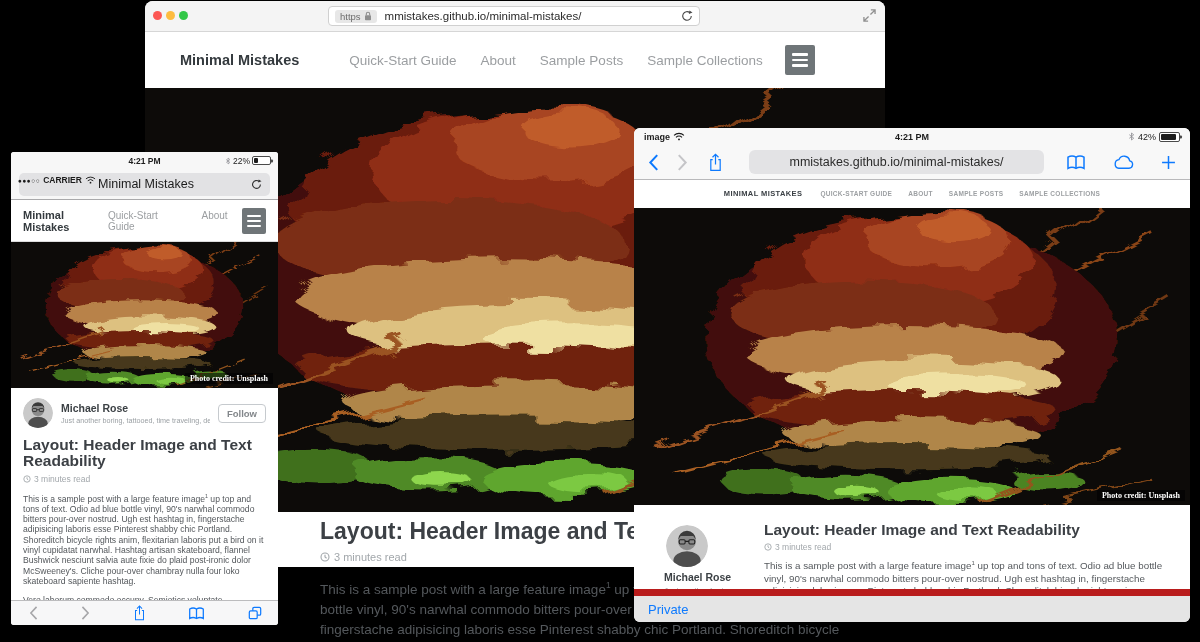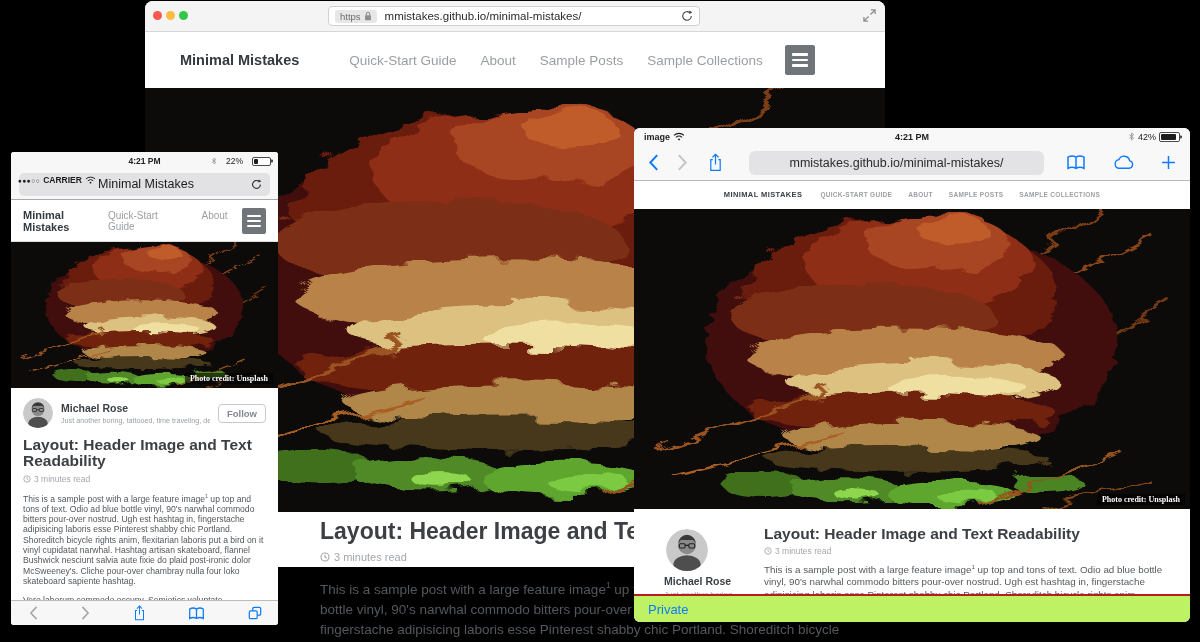--- a/index.html
+++ b/index.html
@@ -76,33 +76,33 @@
   .ipad-content{height:86px;display:flex;overflow:hidden;background:#fff;}
   .ipad-aside{flex:0 0 130px;box-sizing:border-box;padding:20px 0 0 30px;}
   .avatar{border-radius:50%;overflow:hidden;display:block;}
   .av-t{width:42px;height:42px;margin-left:2px;}
   .name-t{font-size:10.5px;font-weight:bold;color:#3c4145;margin-top:4px;}
   .bio-t{font-size:8px;color:#9ba0a4;margin-top:3px;line-height:1.3;}
   .ipad-article{flex:1;padding:16px 26px 0 0;}
   .title-t{font-size:15.5px;font-weight:bold;color:#3c4045;margin:0;}
   .read-t{margin-top:3px;font-size:8.5px;gap:3px;}
   .para-t{margin-top:8px;font-size:9.8px;line-height:1.27;color:#55595d;}
-  .private-bar{height:26px;background:#bef264;border-top:2px solid #b91c1c;display:flex;
+  .private-bar{height:26px;background:#e5e5e5;border-top:7px solid #b91c1c;display:flex;
     align-items:center;padding:0 14px;margin-top:auto;}
   .private-bar span{color:#0e7afe;font-size:13px;cursor:pointer;}
 
   
   .win-iphone{left:11px;top:152px;width:267px;height:473px;z-index:3;border-radius:3px;
     display:flex;flex-direction:column;overflow:hidden;}
   .ip-status{height:17px;background:#f7f7f7;display:flex;align-items:center;padding:0 7px;
     font-size:8.5px;color:#1c1c1c;position:relative;}
   .ip-status .left{display:flex;align-items:center;gap:3px;font-weight:bold;z-index:1;margin-top:39px;}
   .dots{font-size:6.5px;letter-spacing:.5px;color:#1c1c1c;}
   .ip-status .mid{position:absolute;left:0;right:0;text-align:center;font-weight:bold;}
-  .ip-status .right{margin-left:auto;display:flex;align-items:flex-end;gap:9px;z-index:1;}
+  .ip-status .right{margin-left:auto;display:flex;align-items:center;gap:2px;z-index:1;}
   .ip-urlrow{height:30px;background:#f7f7f7;border-bottom:1px solid #a9a9ab;
     display:flex;align-items:center;padding:0 8px;}
   .ip-urlfield{flex:1;height:23px;background:#e2e2e4;border-radius:5px;display:flex;
     align-items:center;padding:0 8px;cursor:text;}
   .ip-urlfield .label{flex:1;text-align:center;font-size:12.5px;color:#1b1b1b;margin-left:14px;}
   .ip-urlfield .rl{color:#333;display:flex;cursor:pointer;}
   .ip-nav{height:41px;background:#fff;border-bottom:1px solid #dcdcdc;display:flex;
     align-items:center;padding:0 12px;}
   .brand-p{font-size:11px;font-weight:bold;color:#343a3e;cursor:pointer;}
   .navlinks-p{display:flex;gap:22px;margin-left:auto;margin-right:14px;}

